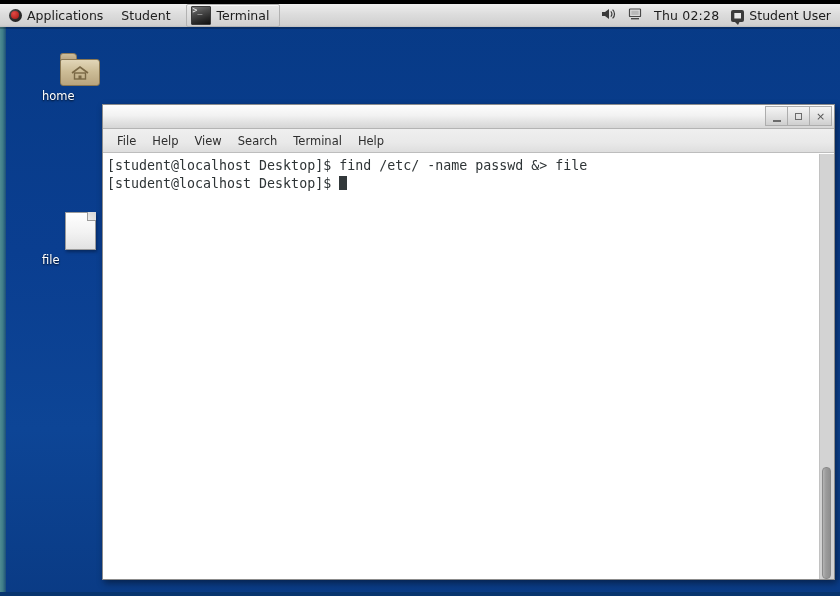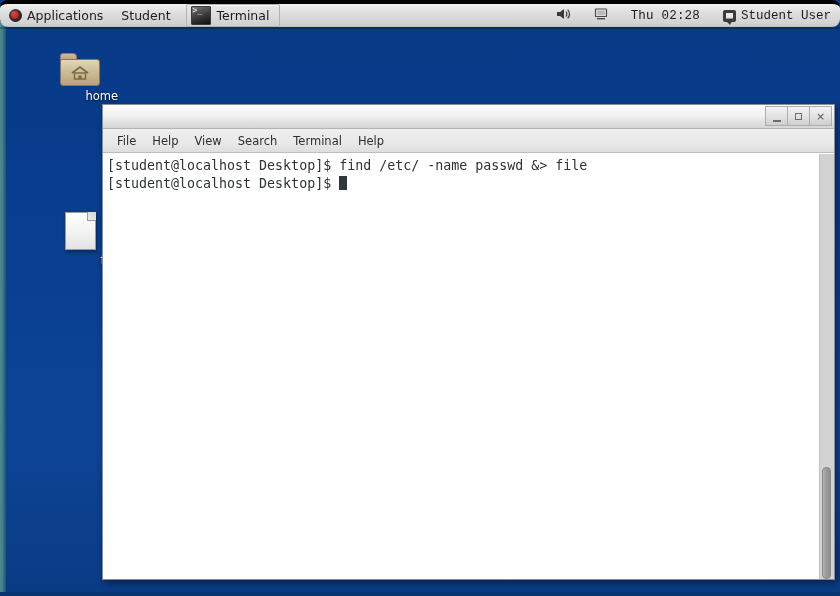--- a/index.html
+++ b/index.html
@@ -47,41 +47,39 @@
     position: absolute;
     left: 0; top: 0;
     width: 840px; height: 27px;
     background: linear-gradient(180deg, #efefef 0%, #dedede 40%, #d0d0d0 92%, #bcbcbc 100%);
     border-top: 4px solid #000000;
     box-sizing: border-box;
     display: flex;
     align-items: stretch;
     font-size: 12px;
     color: #2b2b2b;
-    border-radius: 8px;
   }
   #panel-shadow {
     position: absolute;
     left: 0; top: 27px;
     width: 840px; height: 2px;
     background: rgba(0,0,0,0.22);
   }
   .panel-left {
     display: flex;
     align-items: center;
     height: 100%;
   }
   .panel-right {
     display: flex;
     align-items: center;
     height: 100%;
     margin-left: auto;
     padding-right: 9px;
-    gap: 23px;
-    font-family: Liberation Mono, monospace;
+    gap: 12px;
   }
   .menu-btn {
     display: flex;
     align-items: center;
     gap: 5px;
     padding: 0 9px;
     height: 100%;
     font-size: 12.5px;
     color: #212121;
     cursor: default;
@@ -188,21 +186,21 @@
     left: 3px; top: 3px;
     width: 7px; height: 6px;
     background: #e8e8e8;
     clip-path: polygon(0 0, 100% 0, 100% 100%, 0 100%);
   }
 
   
   .desk-icon {
     position: absolute;
     width: 76px;
-    text-align: right;
+    text-align: left;
     cursor: default;
     user-select: none;
   }
   .desk-icon .label {
     display: block;
     margin-top: 3px;
     font-size: 11.5px;
     color: #ffffff;
     text-shadow: 0 1px 2px rgba(0,0,0,0.85);
     line-height: 14px;

